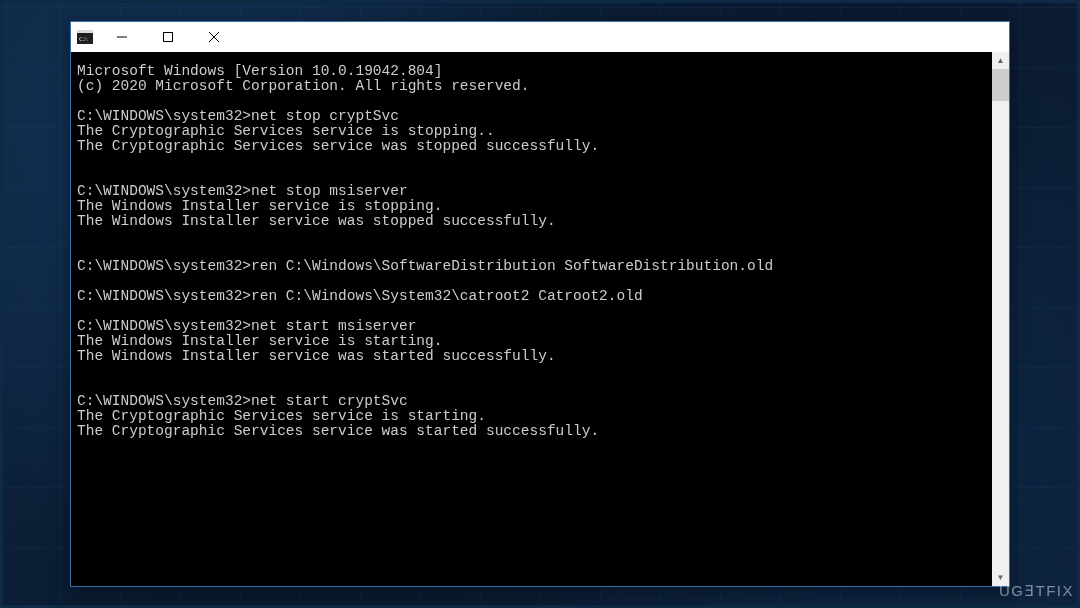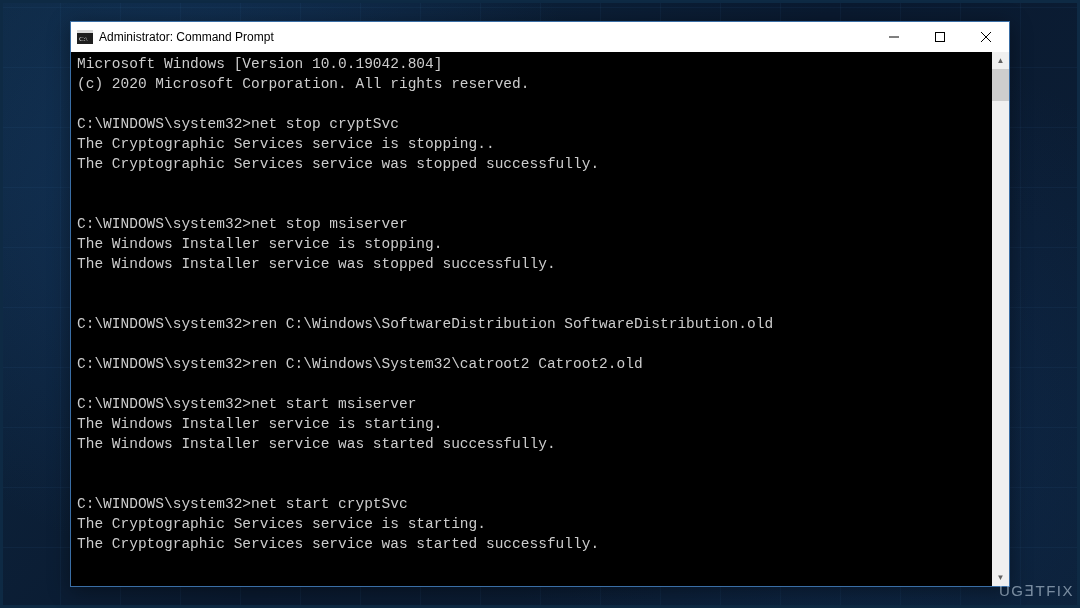--- a/index.html
+++ b/index.html
@@ -68,25 +68,25 @@
     .console {
       flex: 1;
       background: #000;
       position: relative;
       overflow: hidden;
     }
     .console-content {
       position: absolute;
       inset: 0;
       right: 17px;
-      padding: 2px 6px;
+      padding: 12px 6px;
       color: #cccccc;
       font-family: Consolas, 'Courier New', monospace;
       font-size: 14.5px;
-      line-height: 20px;
+      line-height: 15px;
       white-space: pre;
       overflow: hidden;
     }
     .scrollbar {
       position: absolute;
       right: 0; top: 0; bottom: 0;
       width: 17px;
       background: #f0f0f0;
       display: flex; flex-direction: column;
     }
@@ -122,21 +122,20 @@
 
 <div class="window">
   <div class="titlebar">
     <span class="titlebar-icon">
       <svg viewBox="0 0 16 16">
           <rect x="0" y="1" width="16" height="14" fill="#1f1f1f"></rect>
           <rect x="0" y="1" width="16" height="3" fill="#d9d9d9"></rect>
           <text x="2" y="12" font-size="7" fill="#d9d9d9" font-family="Consolas">C:\</text>
         </svg>
     </span>
-    <span class="title-text">Administrator: Command Prompt</span>
     <div class="win-controls">
       <div class="win-btn">
         <svg viewBox="0 0 10 10">
             <path d="M0 5 H10" stroke="currentColor" stroke-width="1"></path>
           </svg>
       </div>
       <div class="win-btn">
         <svg viewBox="0 0 10 10">
             <rect x="0.5" y="0.5" width="9" height="9" fill="none" stroke="currentColor" stroke-width="1"></rect>
           </svg>

